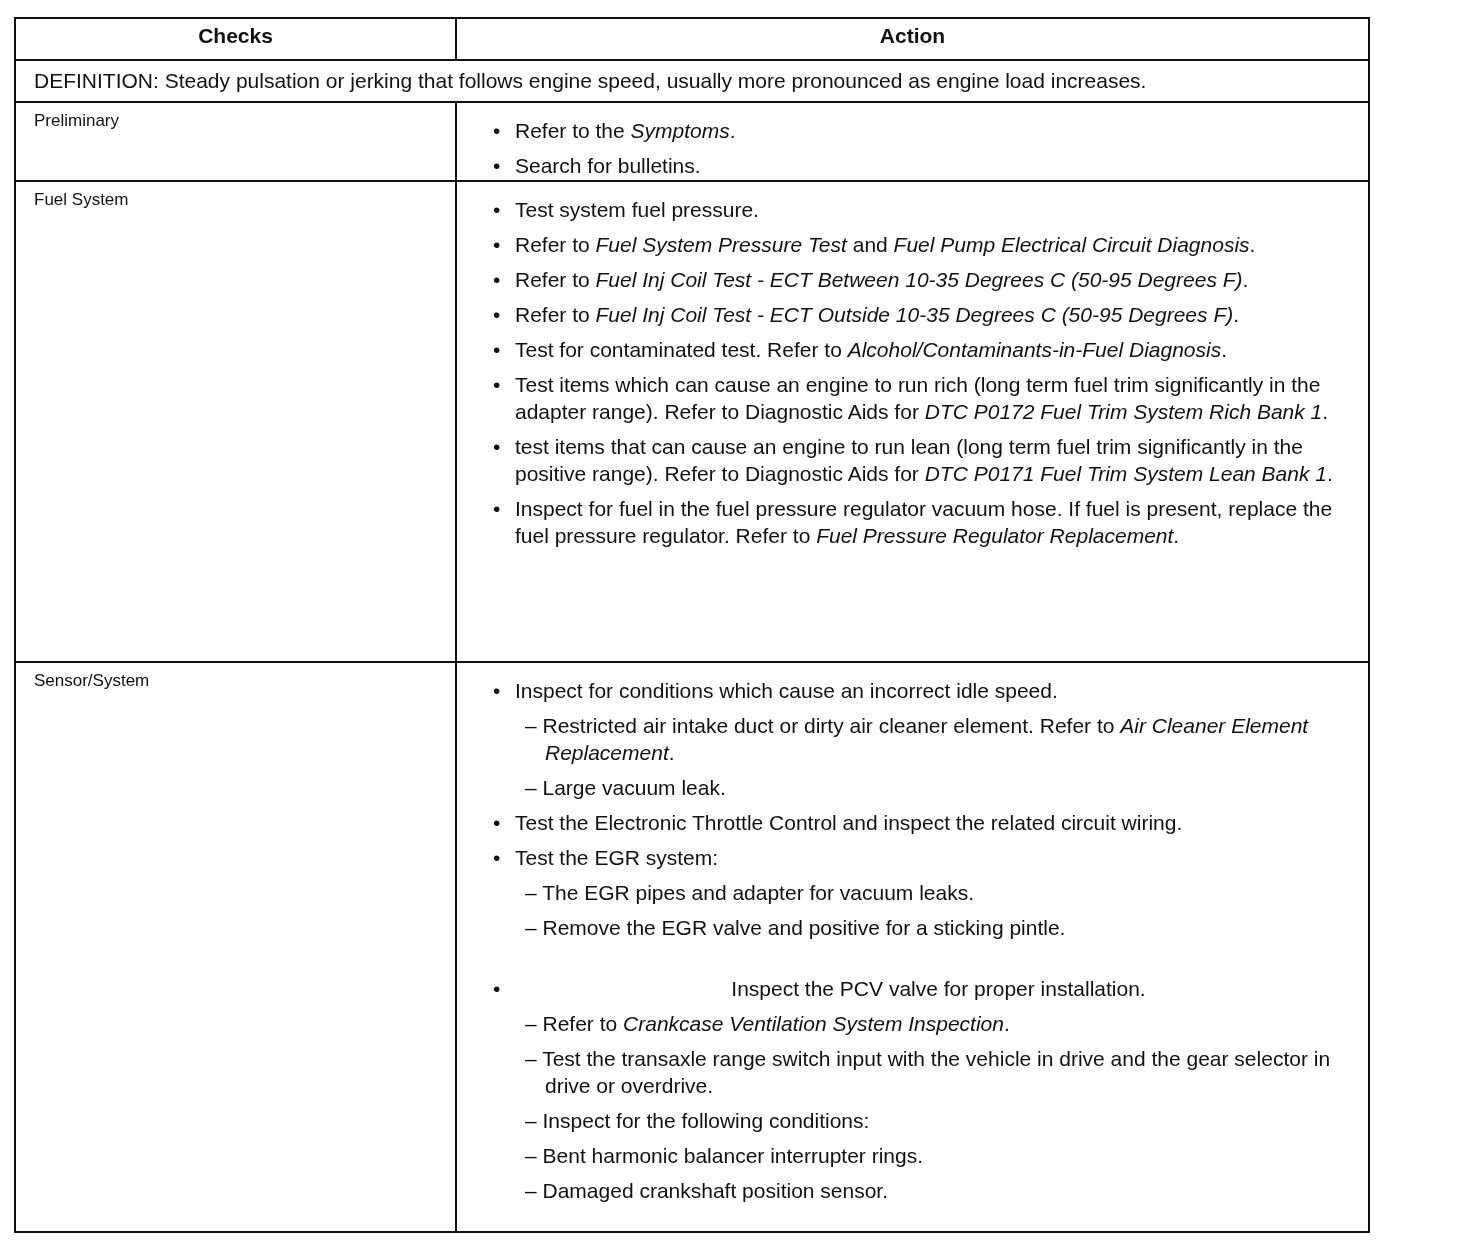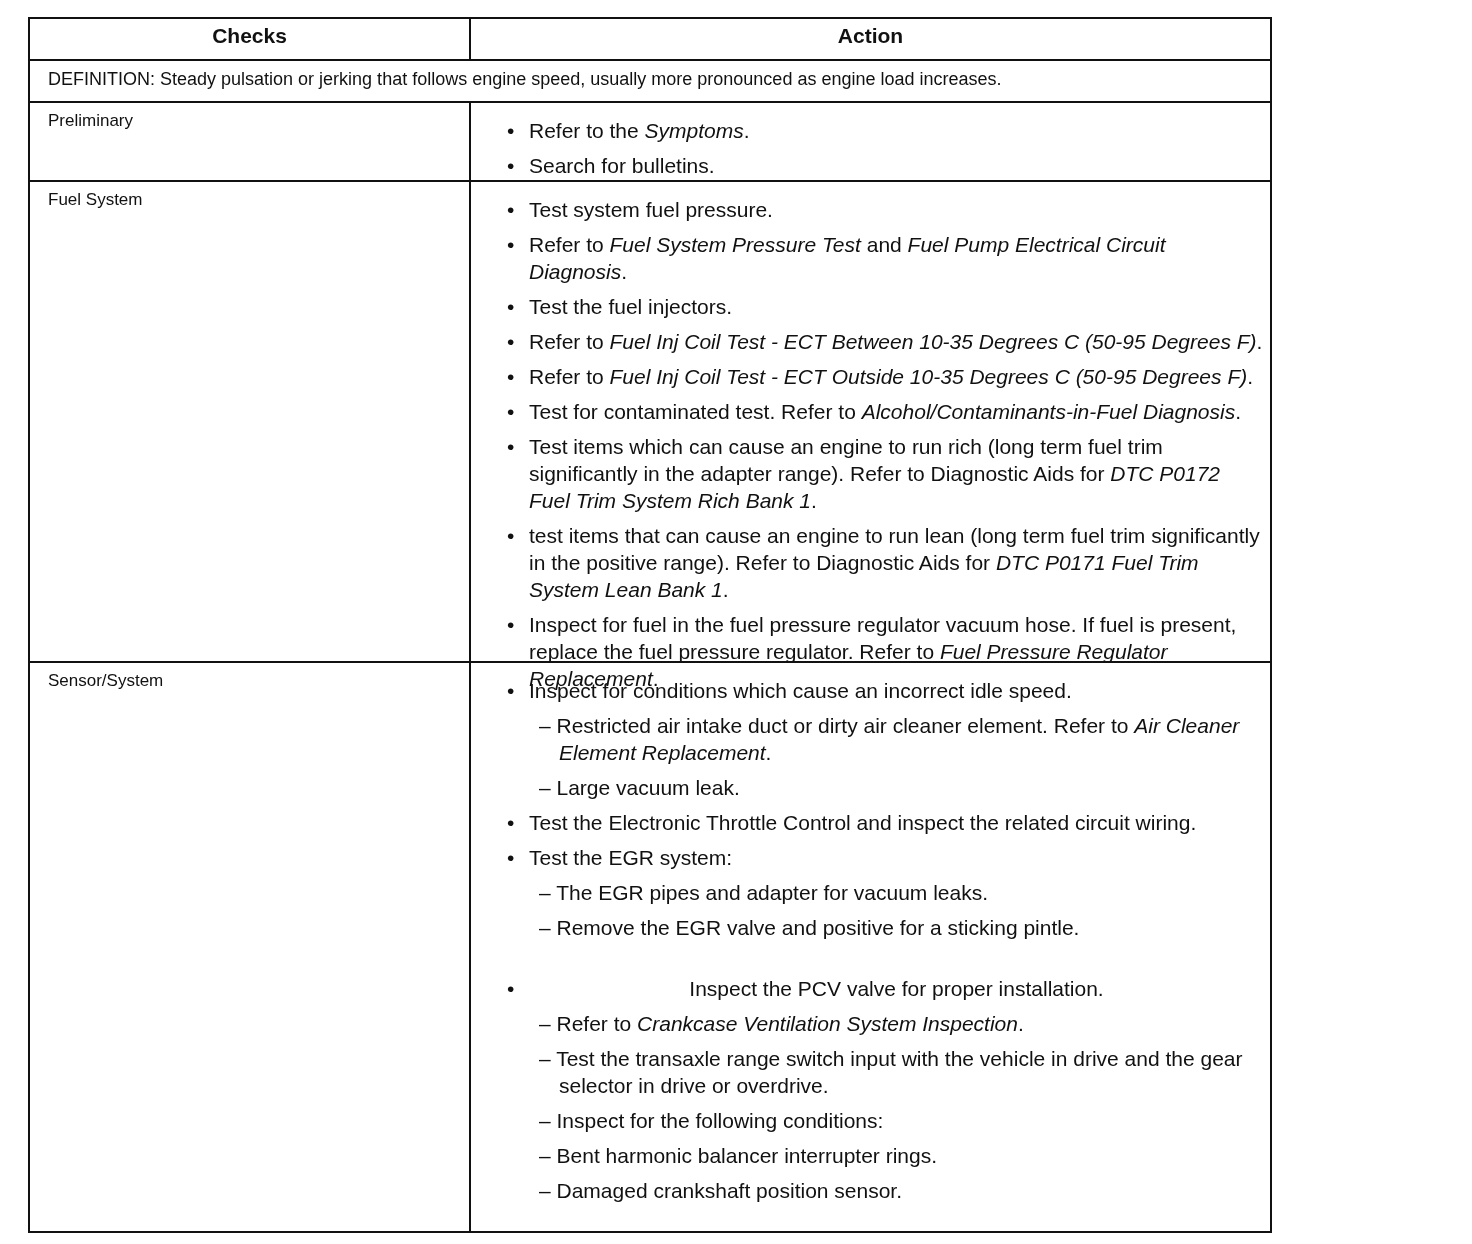--- a/index.html
+++ b/index.html
@@ -1,23 +1,23 @@
 <!DOCTYPE html>
 <html><head>
 <meta charset="utf-8">
 <style>
   html, body { margin: 0; padding: 0; background: #ffffff; }
   body { width: 1472px; height: 1244px; position: relative; font-family: "Liberation Sans", sans-serif; color: #111; }
-  .tbl { position: absolute; left: 28px; top: 17px; width: 1244px; border: 2px solid #111; box-sizing: border-box; }
+  .tbl { position: absolute; left: 14px; top: 17px; width: 1356px; border: 2px solid #111; box-sizing: border-box; }
   .row { display: flex; border-top: 2px solid #111; box-sizing: border-box; }
   .row.first { border-top: none; }
   .c1 { width: 441px; border-right: 2px solid #111; box-sizing: border-box; padding: 8px 18px; font-size: 17px; }
   .c2 { flex: 1; box-sizing: border-box; padding: 8px 0 6px 30px; font-size: 21px; }
   .hdr .c1, .hdr .c2 { font-weight: bold; text-align: center; padding: 5px 0 6px 0; font-size: 21px; }
-  .def { padding: 8px 8px 8px 18px; font-size: 18px; width: 100%; }
+  .def { padding: 8px 8px 8px 18px; font-size: 21px; width: 100%; }
   ul.items { list-style: none; margin: 6px; padding: 0; }
   li.b { position: relative; padding-left: 22px; line-height: 27px; margin-bottom: 8px; }
   li.b::before { content: "\2022"; position: absolute; left: 0; top: 0; }
   li.d { position: relative; padding-left: 52px; line-height: 27px; margin-bottom: 8px; text-indent: -20px; }
   li.gap { margin-top: 34px; text-align: center; }
   i { font-style: italic; }
 </style>
 </head>
 <body>
 
@@ -37,21 +37,20 @@
           <li class="b"><span>Search for bulletins.</span></li>
         </ul>
       </div>
   </div>
   <div class="row" style="height:481px;">
     <div class="c1">Fuel System</div>
     <div class="c2">
         <ul class="items">
           <li class="b"><span>Test system fuel pressure.</span></li>
           <li class="b"><span>Refer to </span><i>Fuel System Pressure Test</i><span> and </span><i>Fuel Pump Electrical Circuit Diagnosis</i><span>.</span></li>
-          <li class="b"><span>Test the fuel injectors.</span></li>
           <li class="b"><span>Refer to </span><i>Fuel Inj Coil Test - ECT Between 10-35 Degrees C (50-95 Degrees F)</i><span>.</span></li>
           <li class="b"><span>Refer to </span><i>Fuel Inj Coil Test - ECT Outside 10-35 Degrees C (50-95 Degrees F)</i><span>.</span></li>
           <li class="b"><span>Test for contaminated test. Refer to </span><i>Alcohol/Contaminants-in-Fuel Diagnosis</i><span>.</span></li>
           <li class="b"><span>Test items which can cause an engine to run rich (long term fuel trim significantly in the adapter range). Refer to Diagnostic Aids for </span><i>DTC P0172 Fuel Trim System Rich Bank 1</i><span>.</span></li>
           <li class="b"><span>test items that can cause an engine to run lean (long term fuel trim significantly in the positive range). Refer to Diagnostic Aids for </span><i>DTC P0171 Fuel Trim System Lean Bank 1</i><span>.</span></li>
           <li class="b"><span>Inspect for fuel in the fuel pressure regulator vacuum hose. If fuel is present, replace the fuel pressure regulator. Refer to </span><i>Fuel Pressure Regulator Replacement</i><span>.</span></li>
         </ul>
       </div>
   </div>
   <div class="row" style="height:570px;">

